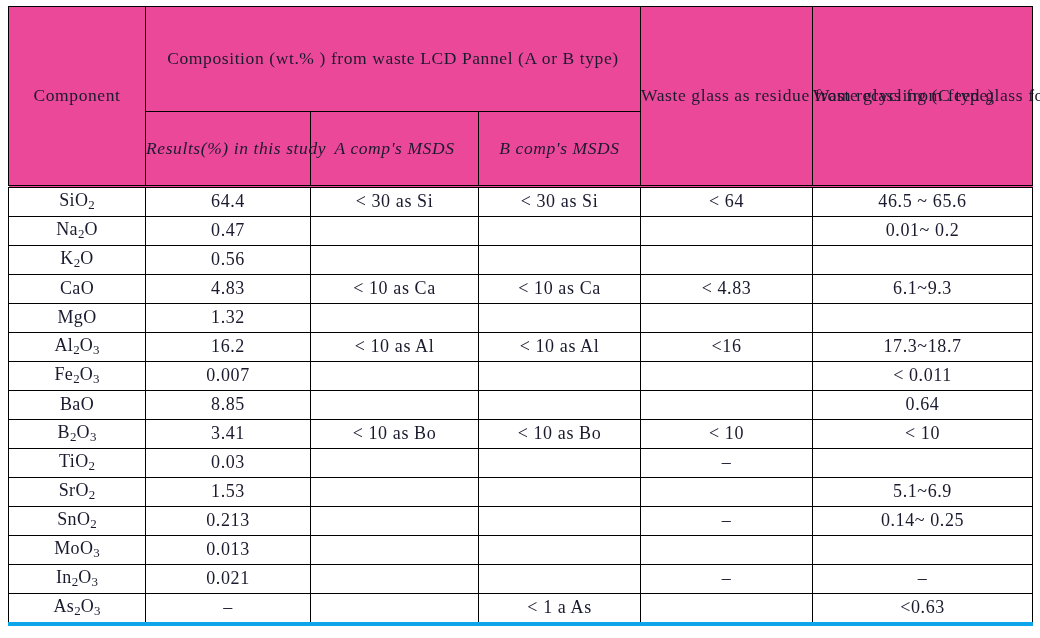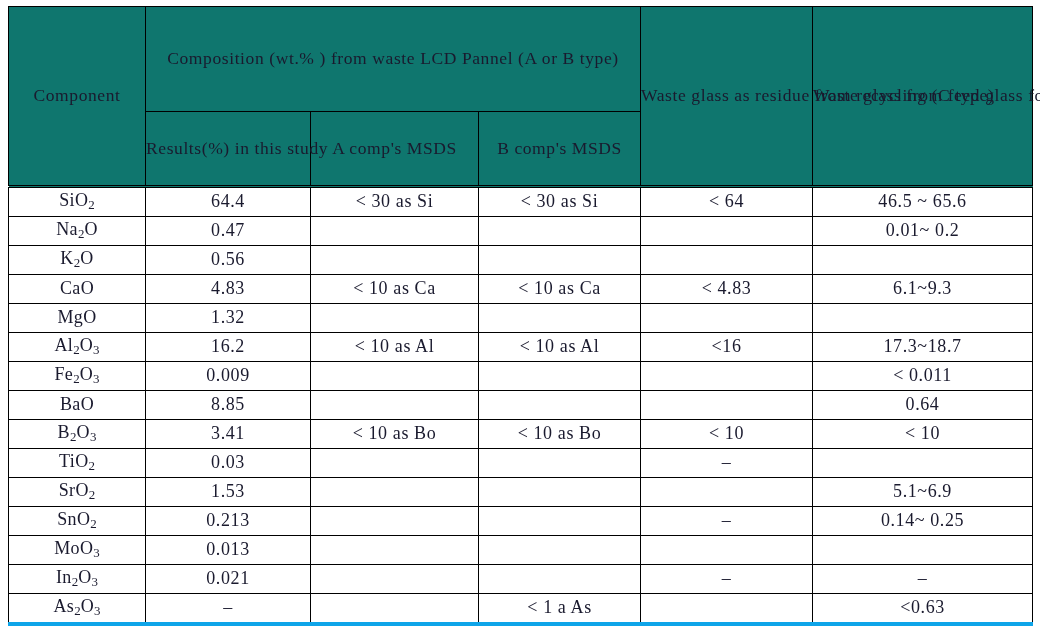--- a/index.html
+++ b/index.html
@@ -37,21 +37,21 @@
     text-align: center;
     vertical-align: middle;
     font-weight: normal;
     padding: 0;
     line-height: 1.22;
     white-space: nowrap;
   }
 
   
   thead th {
-    background: #0f766e;
+    background: #ec4899;
   }
   th.h-component {
     width: 137px;
     height: 177px;
     font-size: 17.5px;
     white-space: normal;
     word-break: break-all;
     padding: 0 22px;
     line-height: 1.95;
     margin-top: 12px;
@@ -62,20 +62,21 @@
     padding: 0 10px;
     line-height: 1.55;
     vertical-align: top;
     padding-top: 10px;
   }
   th.h-sub {
     height: 73px;
     white-space: normal;
     line-height: 1.3;
     padding: 0 4px;
+    font-style: italic;
   }
   th.h-tall {
     height: 177px;
     white-space: normal;
     line-height: 1.58;
     padding: 0 8px;
   }
 
   
   col.c-comp   { width: 137px; }
@@ -178,21 +179,21 @@
         <tr>
           <td class="formula">Al<sub>2</sub>O<sub>3</sub></td>
           <td>16.2</td>
           <td>&lt; 10 as Al</td>
           <td>&lt; 10 as Al</td>
           <td>&lt;16</td>
           <td>17.3~18.7</td>
         </tr>
         <tr>
           <td class="formula">Fe<sub>2</sub>O<sub>3</sub></td>
-          <td>0.009</td>
+          <td>0.007</td>
           <td></td>
           <td></td>
           <td></td>
           <td>&lt; 0.011</td>
         </tr>
         <tr>
           <td class="formula">BaO</td>
           <td>8.85</td>
           <td></td>
           <td></td>

